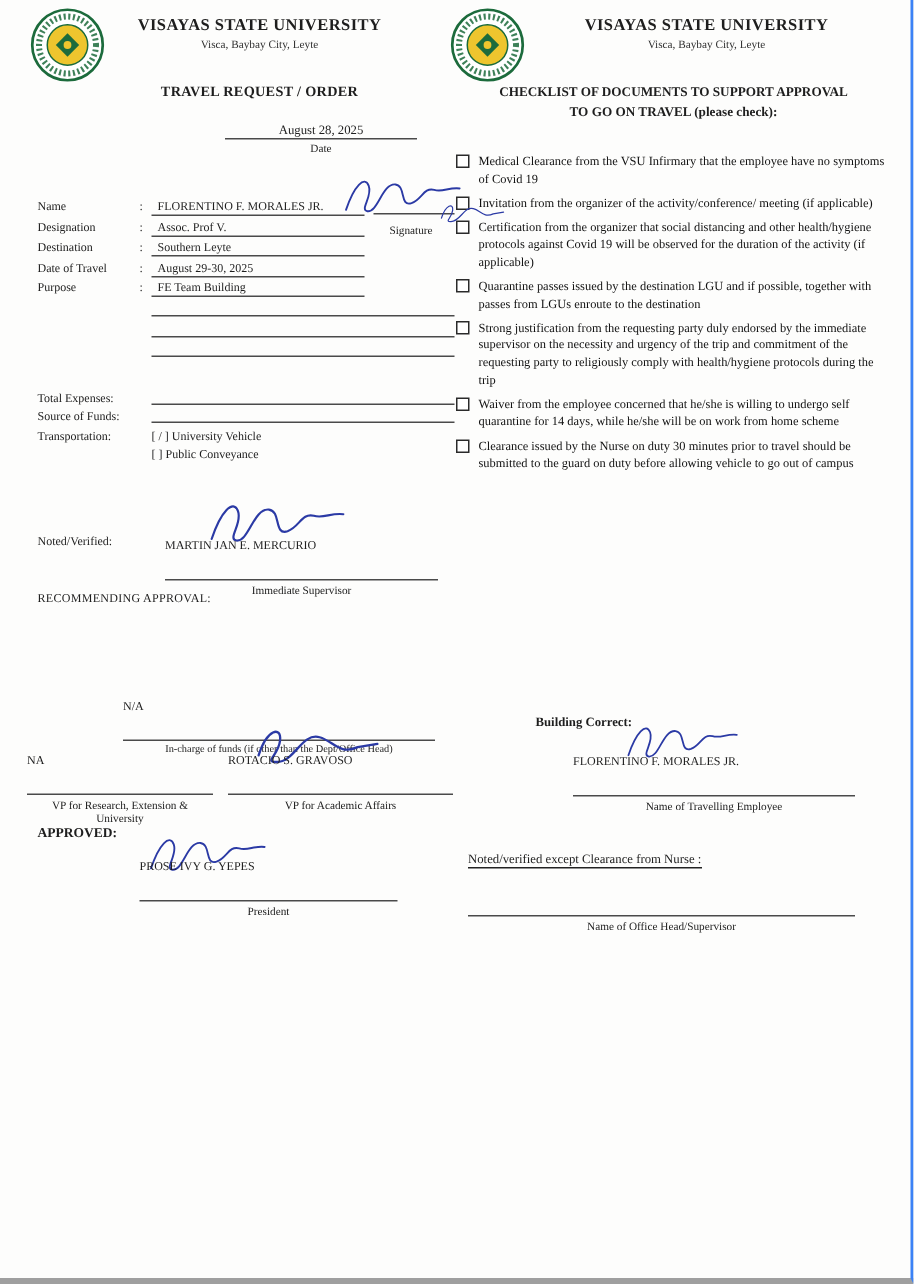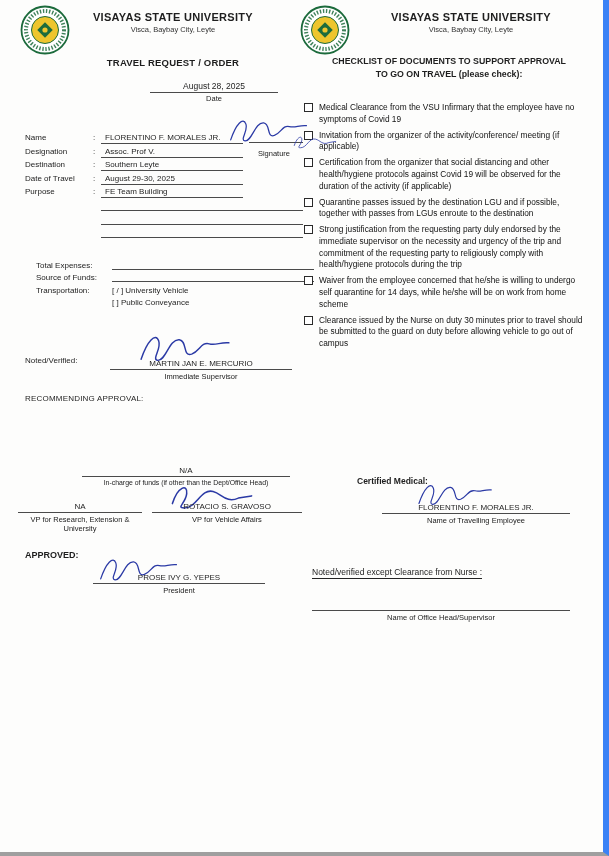--- a/index.html
+++ b/index.html
@@ -1,43 +1,43 @@
 <!DOCTYPE html>
 <html><head>
 <meta charset="utf-8">
 <style>
   * { margin:0; padding:0; box-sizing:border-box; }
   html,body { background:#e9e9e9; }
   body { font-family:"Liberation Sans", sans-serif; }
   .page {
     position:relative; width:609px; height:856px; margin:0 auto;
     background:#fdfdfc; color:#1e1e1e; overflow:hidden;
-    border-right:6px solid #3b82f6; border-bottom:4px solid #9f9f9f;
+    border-right:2px solid #3b82f6; border-bottom:4px solid #9f9f9f;font-family:Liberation Serif, serif;
   }
   .abs { position:absolute; }
   .center { text-align:center; }
   .uni-title { font-size:11px; font-weight:bold; letter-spacing:.3px; }
   .uni-addr { font-size:7.5px; margin-top:2px; color:#333; }
   .doc-title { font-size:9.5px; font-weight:bold; letter-spacing:.2px; }
   .s8 { font-size:8px; }
   .s75 { font-size:7.5px; }
   .rule { border-bottom:1px solid #4a4a4a; }
 
   
   .fields { position:absolute; left:25px; top:133px; width:278px; font-size:8px; }
   .frow { display:flex; align-items:flex-start; height:13.6px; }
   .flabel { width:68px; color:#222; }
   .fcolon { width:8px; }
   .fval { border-bottom:1px solid #4a4a4a; padding:0 2px 1px 4px; min-height:10px; }
-  .fields2 { position:absolute; left:25px; top:257px; width:278px; font-size:8px;margin-left:11px; }
+  .fields2 { position:absolute; left:25px; top:257px; width:278px; font-size:8px; }
   .frow2 { display:flex; align-items:flex-end; height:12.6px; }
   .flabel2 { width:76px; color:#222; }
 
   
-  .sigblock .name { font-size:8px; border-bottom:1px solid #4a4a4a; padding-bottom:1px; text-align:center; }
+  .sigblock .name { font-size:8px; border-bottom:1px solid #4a4a4a; padding-bottom:18px; }
   .sigblock .cap  { font-size:7.5px; padding-top:1.5px; text-align:center; color:#222; }
 
   
   .checklist { position:absolute; left:304px; top:102px; width:286px; }
   .check-item { display:flex; gap:6px; margin-bottom:4.5px; font-size:8.3px; line-height:1.4; color:#111; }
   .checkbox { width:9px; height:9px; border:1px solid #2a2a2a; background:#fff; flex-shrink:0; margin-top:1px; }
   .check-text { flex:1; }
 
   .sig { position:absolute; overflow:visible; }
   .sig path { fill:none; stroke-width:1.4; stroke-linecap:round; stroke-linejoin:round; }
@@ -159,21 +159,21 @@
     <div class="cap">VP for Research, Extension &amp;</div>
     <div class="cap" style="padding-top:0;">University</div>
   </div>
 
   <svg class="sig" style="left:168px; top:477px;" width="88" height="40" viewBox="0 0 80 32">
     <path d="M4 22 C 9 6, 18 4, 17 13 C 16 22, 7 26, 15 26 C 26 26, 30 8, 41 11 C 49 13, 53 22, 64 17 L 76 15" stroke="#2b3aa5"></path>
   </svg>
 
   <div class="abs sigblock" style="left:152px; top:502px; width:150px;">
     <div class="name">ROTACIO S. GRAVOSO</div>
-    <div class="cap">VP for Vehicle Affairs</div>
+    <div class="cap">VP for Academic Affairs</div>
   </div>
 
   <div class="abs" style="left:25px; top:550px; font-size:9px; font-weight:bold;">APPROVED:</div>
 
   <svg class="sig" style="left:98px; top:550px;" width="82" height="40" viewBox="0 0 92 40">
     <path d="M3 30 C 9 12, 17 4, 20 12 C 23 20, 13 30, 19 31 C 27 32, 30 10, 40 11 C 48 12, 43 28, 52 25 C 60 22, 61 13, 69 15 C 75 17, 80 13, 88 14" stroke="#2b3aa5"></path>
   </svg>
 
   <div class="abs sigblock" style="left:93px; top:573px; width:172px;">
     <div class="name">PROSE IVY G. YEPES</div>
@@ -226,21 +226,21 @@
     <div class="check-item">
       <span class="checkbox"></span>
       <span class="check-text">Clearance issued by the Nurse on duty 30 minutes prior to travel should be submitted to the guard on duty before allowing vehicle to go out of campus</span>
     </div>
   </div>
 
   <svg class="sig" style="left:292px; top:126px;" width="46" height="32" viewBox="0 0 80 32">
     <path d="M4 22 C 9 6, 18 4, 17 13 C 16 22, 7 26, 15 26 C 26 26, 30 8, 41 11 C 49 13, 53 22, 64 17 L 76 15" stroke="#2b3aa5"></path>
   </svg>
 
-  <div class="abs" style="left:357px; top:476px; font-size:8.5px; font-weight:bold;">Certified Medical:</div>
+  <div class="abs" style="left:357px; top:476px; font-size:8.5px; font-weight:bold;">Building Correct:</div>
 
   <svg class="sig" style="left:408px; top:478px;" width="95" height="34" viewBox="0 0 92 40">
     <path d="M3 30 C 9 12, 17 4, 20 12 C 23 20, 13 30, 19 31 C 27 32, 30 10, 40 11 C 48 12, 43 28, 52 25 C 60 22, 61 13, 69 15 C 75 17, 80 13, 88 14" stroke="#2b3aa5"></path>
   </svg>
 
   <div class="abs sigblock" style="left:382px; top:503px; width:188px;">
     <div class="name">FLORENTINO F. MORALES JR.</div>
     <div class="cap">Name of Travelling Employee</div>
   </div>
 

